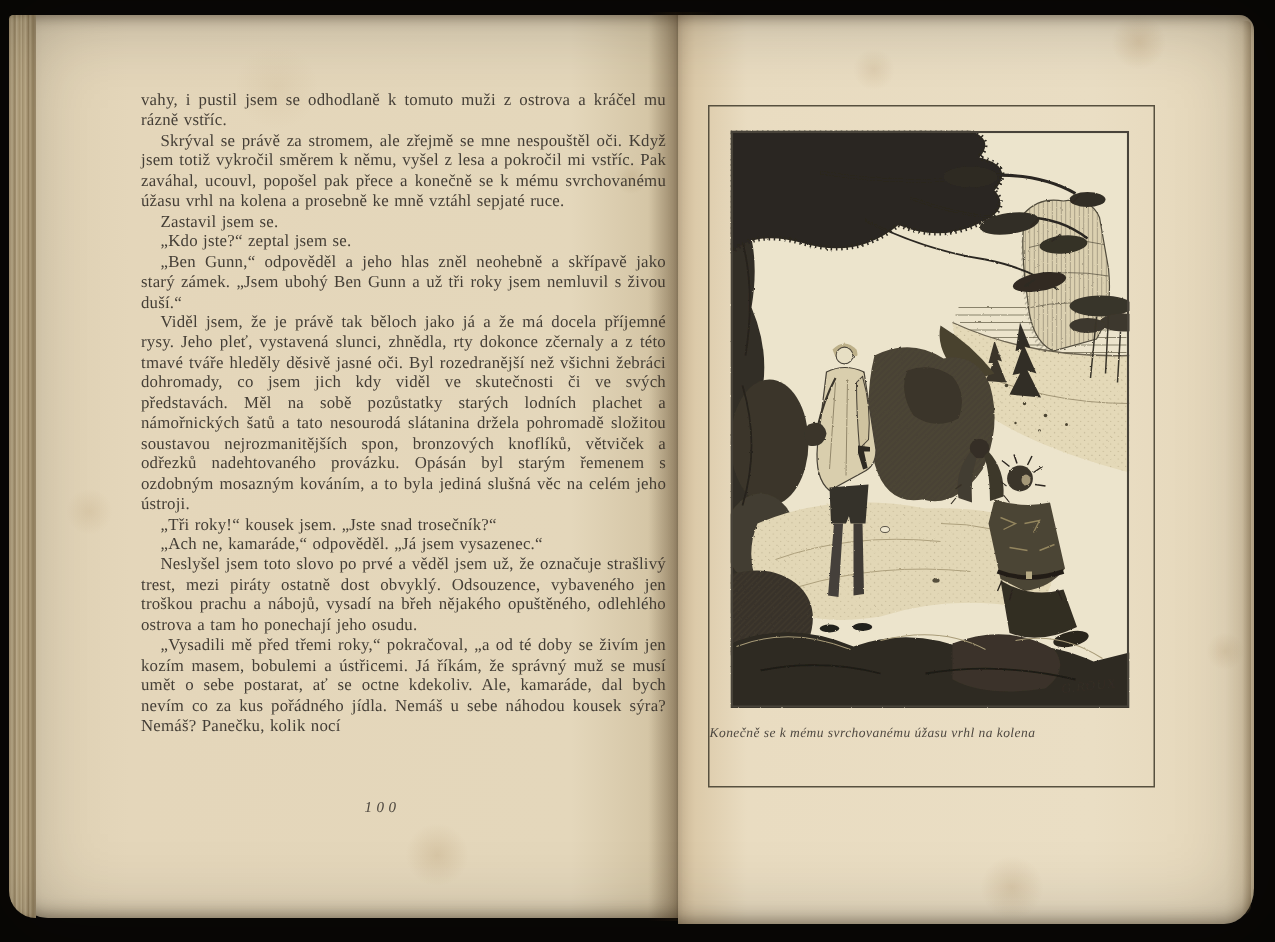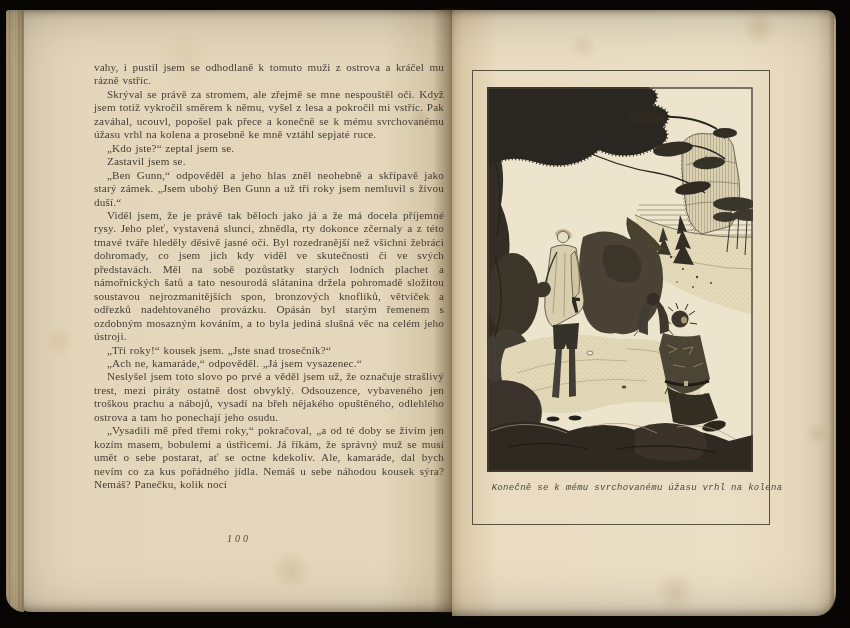--- a/index.html
+++ b/index.html
@@ -28,21 +28,21 @@
   }
   .edge-stack{position:absolute;left:0;top:0;bottom:0;width:18px;
     border-radius:4px 0 0 26px;
     background:repeating-linear-gradient(to right,
       #b5a17c 0px,#cdbb96 2px,#a6926d 4px,#d2c09c 5px,#baa67f 7px,#d8c7a3 9px);
     box-shadow:inset -3px 0 4px rgba(60,40,15,.35);}
   .text-block{position:absolute;left:88px;top:51px;width:350px;color:var(--ink);}
   .text-block p{margin:0;font-size:11.2px;line-height:13.45px;text-align:justify;
     text-indent:13px;letter-spacing:.15px;word-spacing:.6px;hyphens:auto;}
   .text-block p.cont{text-indent:0;}
-  .page-number{position:absolute;left:88px;top:523px;width:290px;text-align:center;
+  .page-number{position:absolute;left:104px;top:523px;width:290px;text-align:center;
     font-size:10px;font-style:italic;letter-spacing:3px;color:#4c463e;}
 
   
   .gutter{position:absolute;left:432px;top:8px;width:46px;height:606px;pointer-events:none;
     background:linear-gradient(to right,rgba(56,38,18,0) 0%,rgba(56,38,18,.30) 40%,
       rgba(30,18,8,.46) 50%,rgba(56,38,18,.22) 62%,rgba(56,38,18,0) 100%);}
 
   
   .page-right{
     left:452px;width:384px;height:606px;
@@ -54,35 +54,35 @@
       linear-gradient(to right,#c9b594 0,#dccaa9 3%,#e9dcc1 12%,#eadec4 72%,#e5d7ba 95%,#d3c19f 100%);
     border-radius:0 10px 20px 0 / 0 10px 24px 0;
     box-shadow:inset 0 7px 10px -7px rgba(40,25,10,.6), inset 0 -9px 12px -8px rgba(40,25,10,.55);
   }
   .page-right::after{content:"";position:absolute;right:2px;top:4px;bottom:6px;width:6px;
     background:linear-gradient(to right,transparent,rgba(110,85,50,.35));border-radius:0 8px 16px 0;}
 
   .plate-frame{position:absolute;left:20px;top:60px;width:296px;height:453px;
     border:1px solid var(--frame);}
   .plate{position:absolute;left:14px;top:16px;width:266px;height:385px;display:block;}
-  .caption{position:absolute;left:16px;top:412px;width:100%;text-align:center;
-    font-size:9px;font-style:italic;color:#4e4840;letter-spacing:.3px;font-family:Liberation Mono, monospace;}
+  .caption{position:absolute;left:0;top:412px;width:100%;
+    font-size:9px;font-style:italic;color:#4e4840;letter-spacing:.3px;}
 </style>
 </head>
 <body>
 
 <div class="photo">
 
   <div class="page page-left">
     <div class="edge-stack"></div>
     <div class="text-block">
       <p class="cont">vahy, i pustil jsem se odhodlaně k tomuto muži z ostrova a kráčel mu rázně vstříc.</p>
       <p>Skrýval se právě za stromem, ale zřejmě se mne nespouštěl oči. Když jsem totiž vykročil směrem k němu, vyšel z lesa a pokročil mi vstříc. Pak zaváhal, ucouvl, popošel pak přece a konečně se k mému svrchovanému úžasu vrhl na kolena a prosebně ke mně vztáhl sepjaté ruce.</p>
+      <p>Zastavil jsem se.</p>
       <p>„Kdo jste?“ zeptal jsem se.</p>
-      <p>Zastavil jsem se.</p>
       <p>„Ben Gunn,“ odpověděl a jeho hlas zněl neohebně a skřípavě jako starý zámek. „Jsem ubohý Ben Gunn a už tři roky jsem nemluvil s živou duší.“</p>
       <p>Viděl jsem, že je právě tak běloch jako já a že má docela příjemné rysy. Jeho pleť, vystavená slunci, zhnědla, rty dokonce zčernaly a z této tmavé tváře hleděly děsivě jasné oči. Byl rozedranější než všichni žebráci dohromady, co jsem jich kdy viděl ve skutečnosti či ve svých představách. Měl na sobě pozůstatky starých lodních plachet a námořnických šatů a tato nesourodá slátanina držela pohromadě složitou soustavou nejrozmanitějších spon, bronzových knoflíků, větviček a odřezků nadehtovaného provázku. Opásán byl starým řemenem s ozdobným mosazným kováním, a to byla jediná slušná věc na celém jeho ústroji.</p>
       <p>„Tři roky!“ kousek jsem. „Jste snad trosečník?“</p>
       <p>„Ach ne, kamaráde,“ odpověděl. „Já jsem vysazenec.“</p>
       <p>Neslyšel jsem toto slovo po prvé a věděl jsem už, že označuje strašlivý trest, mezi piráty ostatně dost obvyklý. Odsouzence, vybaveného jen troškou prachu a nábojů, vysadí na břeh nějakého opuštěného, odlehlého ostrova a tam ho ponechají jeho osudu.</p>
       <p>„Vysadili mě před třemi roky,“ pokračoval, „a od té doby se živím jen kozím masem, bobulemi a ústřicemi. Já říkám, že správný muž se musí umět o sebe postarat, ať se octne kdekoliv. Ale, kamaráde, dal bych nevím co za kus pořádného jídla. Nemáš u sebe náhodou kousek sýra? Nemáš? Panečku, kolik nocí</p>
     </div>
     <div class="page-number">100</div>
   </div>
 

